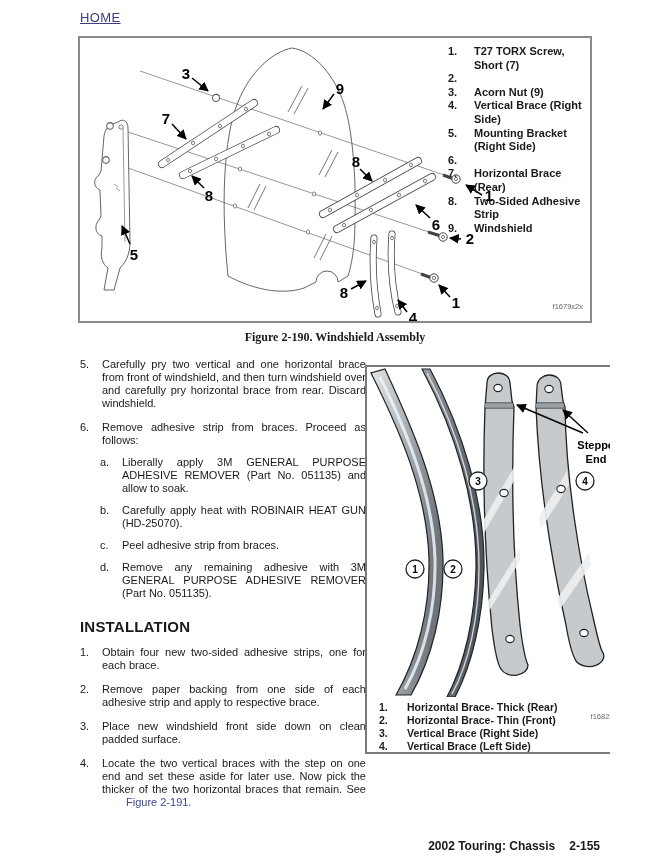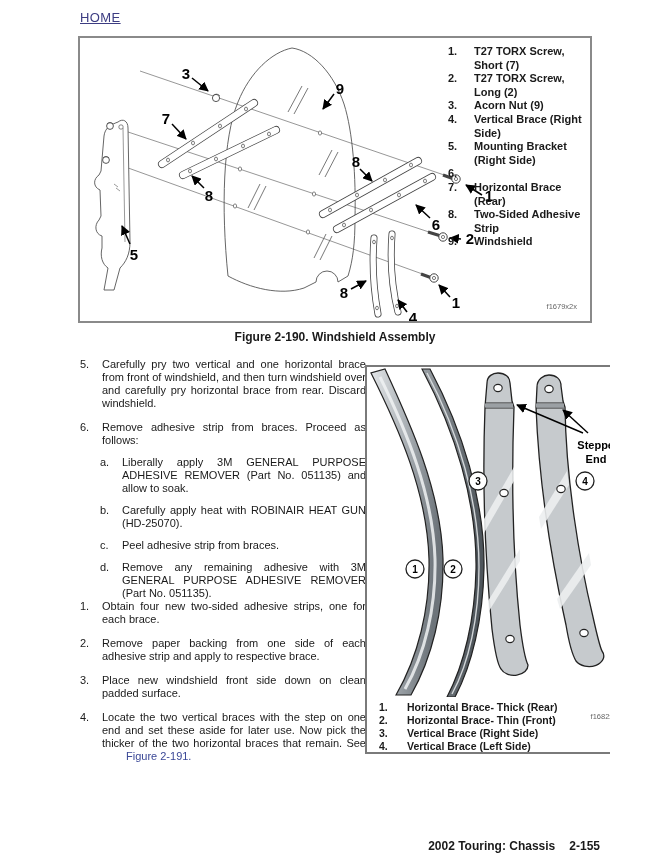--- a/index.html
+++ b/index.html
@@ -8,33 +8,33 @@
   html,body{margin:0;padding:0;background:#fff;}
   .page{position:relative;width:610px;height:867px;background:#fff;overflow:hidden;
         font-family:"Liberation Sans",sans-serif;color:var(--ink);}
   a.home{position:absolute;left:80px;top:10px;font-size:13px;color:var(--home);
          text-decoration:underline;letter-spacing:.4px;}
   
   .figbox{position:absolute;border:2px solid var(--boxborder);background:#fff;}
   #fig190{left:78px;top:36px;width:510px;height:283px;}
   #fig191{left:365px;top:365px;width:262px;height:385px;border-color:#7a7a7a;}
   .figcap{position:absolute;font-weight:bold;font-size:12px;text-align:center;}
-  #cap190{left:78px;top:330px;width:514px;}
+  #cap190{left:78px;top:330px;width:514px;font-family:Liberation Serif, serif;}
   #cap191{left:365px;top:767px;width:266px;}
   
   .plist{position:absolute;}
   #plist190{left:368px;top:7px;width:140px;}
   #plist191{left:12px;top:334px;width:230px;}
   .prow{display:flex;font-weight:bold;}
   #plist190 .prow{font-size:11px;line-height:13.6px;}
   #plist191 .prow{font-size:10.5px;line-height:13px;}
   .pnum{width:26px;flex:0 0 auto;}
   #plist191 .pnum{width:28px;}
   .fid{position:absolute;font-size:7.5px;color:var(--faint);}
-  #fid190{right:13px;bottom:10px;}
+  #fid190{right:7px;bottom:10px;}
   #fid191{right:8px;top:345px;}
   
   .col{position:absolute;left:80px;top:358px;width:286px;font-size:11px;line-height:13px;}
   .step{display:flex;margin-bottom:11px;text-align:justify;}
   .snum{flex:0 0 22px;}
   .sbody{flex:1 1 auto;}
   .sub{display:flex;margin:9px 0 0 20px;text-align:justify;}
   .subnum{flex:0 0 22px;}
   h2.install{font-size:15px;font-weight:bold;margin:20px 0 13px 0;letter-spacing:.2px;}
   .bold{font-weight:normal;}
@@ -215,21 +215,20 @@
       </g>
     </svg>
 
     <div class="plist" id="plist190">
       <div class="prow">
           <span class="pnum">1.</span>
           <span>T27 TORX Screw, Short (7)</span>
         </div>
       <div class="prow">
           <span class="pnum">2.</span>
-          <span>T27 TORX Screw, Long (2)</span>
         </div>
       <div class="prow">
           <span class="pnum">3.</span>
           <span>Acorn Nut (9)</span>
         </div>
       <div class="prow">
           <span class="pnum">4.</span>
           <span>Vertical Brace (Right Side)</span>
         </div>
       <div class="prow">
@@ -275,20 +274,21 @@
     </div>
     <div class="sub">
       <span class="subnum">c.</span>
       <span class="sbody">Peel adhesive strip from braces.</span>
     </div>
     <div class="sub">
       <span class="subnum">d.</span>
       <span class="sbody">Remove any remaining adhesive with 3M GENERAL PURPOSE ADHESIVE REMOVER (Part No. 051135).</span>
     </div>
 
+    <h2 class="install">INSTALLATION</h2>
 
     <div class="step">
       <span class="snum">1.</span>
       <span class="sbody"><span>Obtain four </span><span class="bold">new</span><span> two-sided adhesive strips, one for each brace.</span></span>
     </div>
     <div class="step">
       <span class="snum">2.</span>
       <span class="sbody">Remove paper backing from one side of each adhesive strip and apply to respective brace.</span>
     </div>
     <div class="step">

